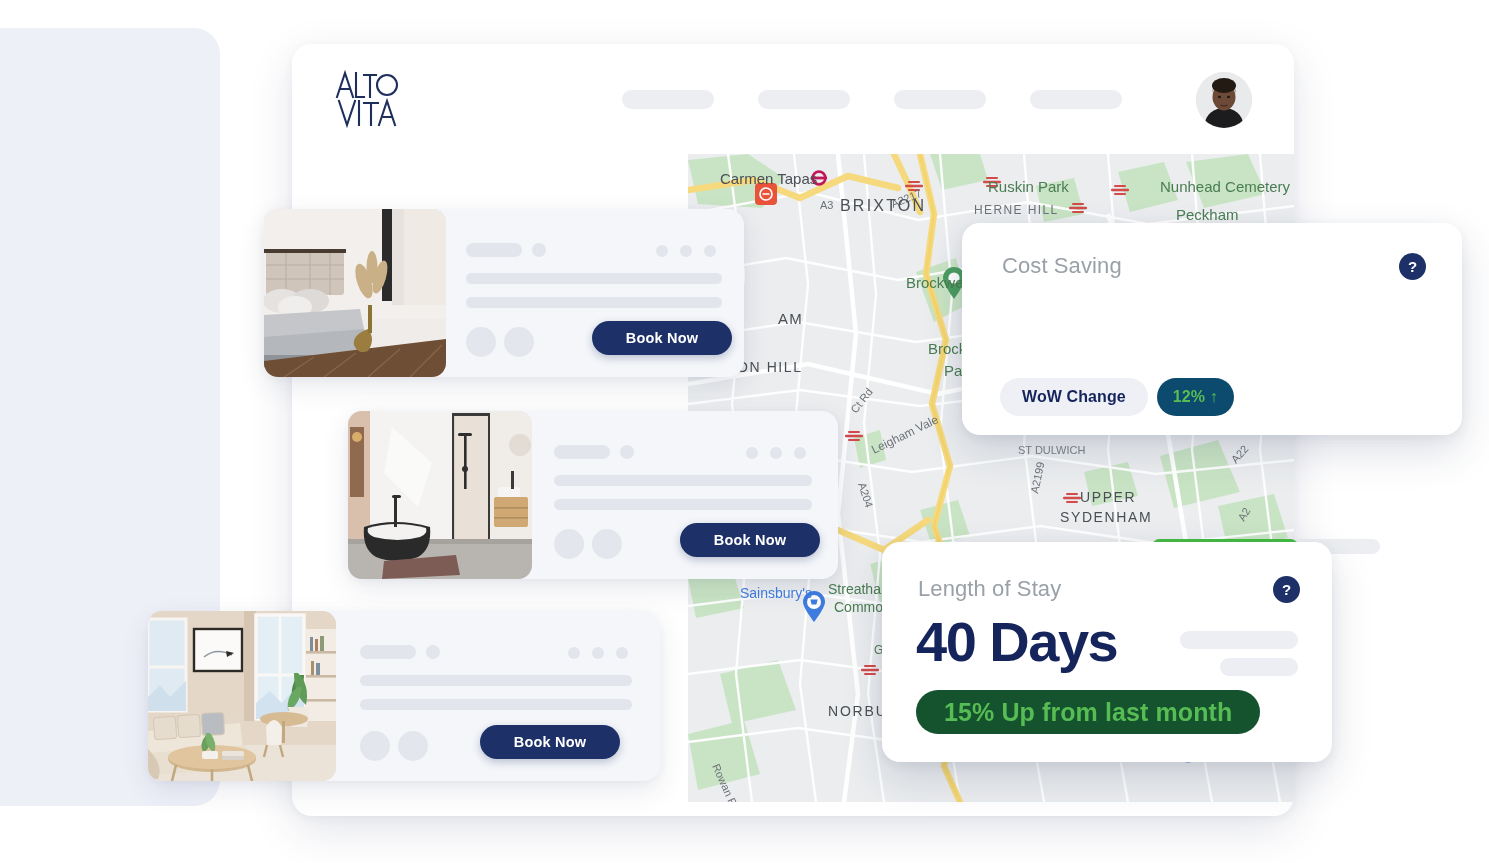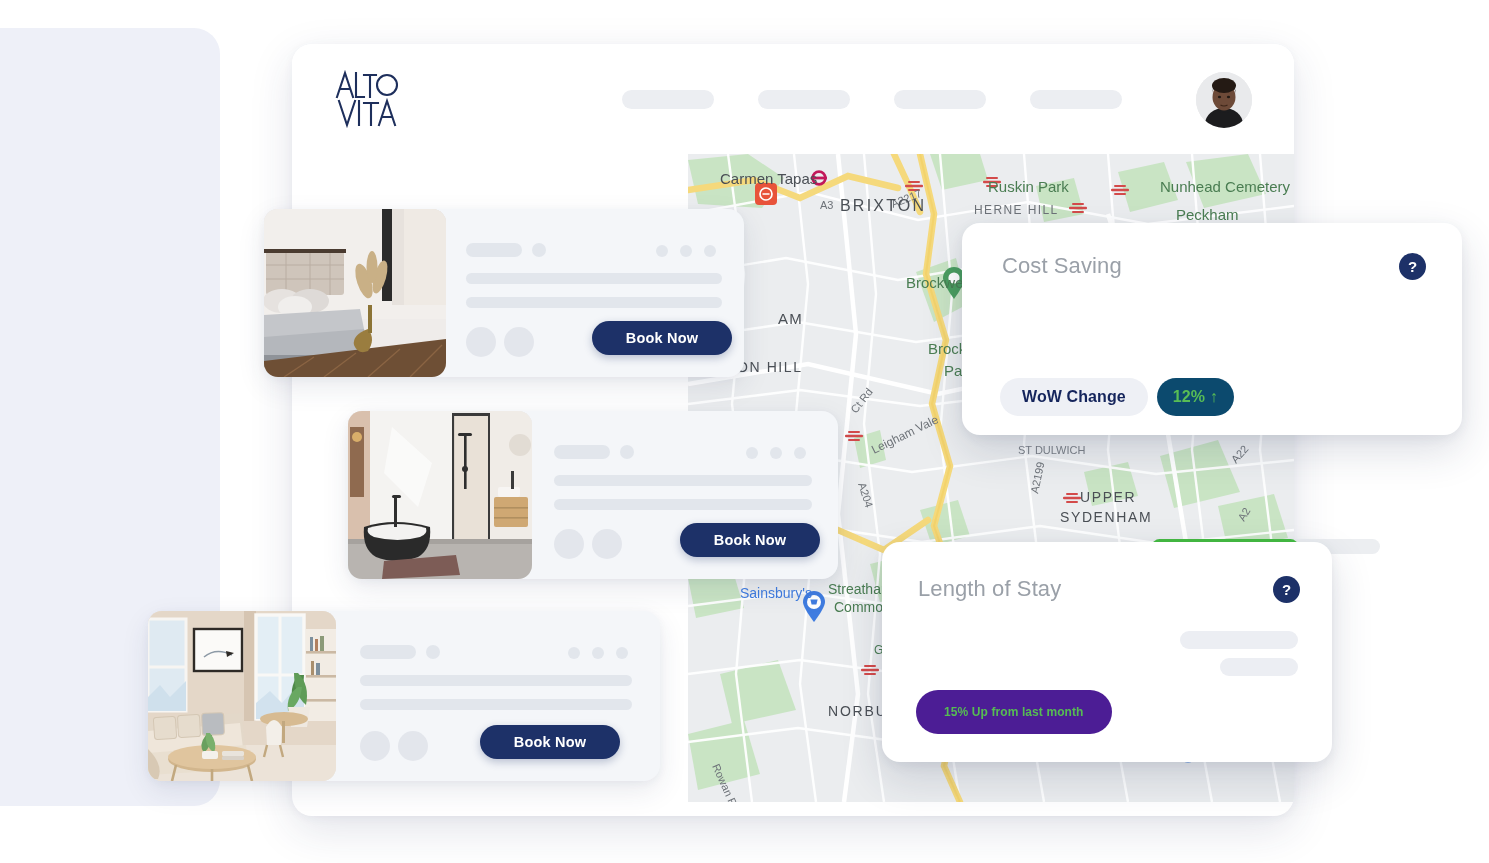--- a/index.html
+++ b/index.html
@@ -159,23 +159,23 @@
   #card-stay .big-num {
     position: absolute; left: 34px; top: 72px;
     font-size: 56px; font-weight: 700; color: #15255c;
     letter-spacing: -1.5px; line-height: 1;
   }
   .stay-sk-1 { position: absolute; right: 34px; top: 89px; width: 118px; height: 18px; border-radius: 9px; background: #eceef3; }
   .stay-sk-2 { position: absolute; right: 34px; top: 116px; width: 78px; height: 18px; border-radius: 9px; background: #eceef3; }
   .green-banner {
     position: absolute; left: 34px; bottom: 28px;
     height: 44px; padding: 0 28px; border-radius: 22px;
-    background: #4c1d95; color: #56bc53;
+    background: #14532d; color: #56bc53;
     display: flex; align-items: center;
-    font-size: 12px; font-weight: 700; letter-spacing: .1px;
+    font-size: 25px; font-weight: 700; letter-spacing: .1px;
   }
 </style>
 </head>
 <body>
 
 <div id="stage">
 
   <div class="left-panel"></div>
 
   <div class="dash-window">
@@ -604,18 +604,19 @@
     </div>
     <div class="pill-row">
       <div class="pill pill-grey">WoW Change</div>
       <div class="pill pill-green">12% ↑</div>
     </div>
   </div>
 
   <div class="metric-card" id="card-stay">
     <div class="metric-title">Length of Stay</div>
     <div class="help-icon">?</div>
+    <div class="big-num">40 Days</div>
     <div class="stay-sk-1"></div>
     <div class="stay-sk-2"></div>
     <div class="green-banner">15% Up from last month</div>
   </div>
 
 </div>
 
 </body></html>

